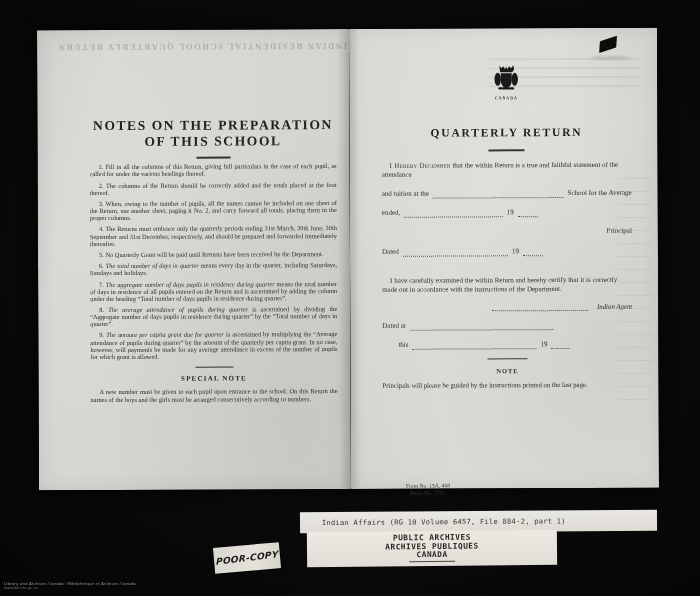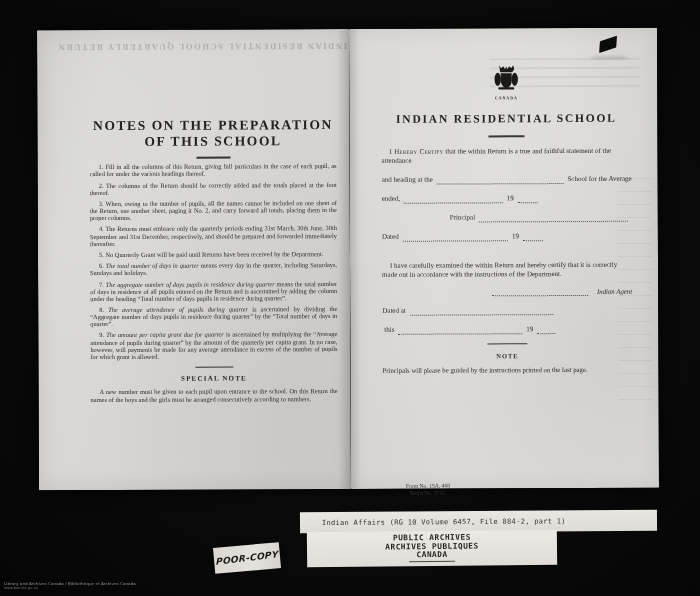--- a/index.html
+++ b/index.html
@@ -155,40 +155,41 @@
               <ellipse cx="5.5" cy="15" rx="3.2" ry="6.5"></ellipse>
               <ellipse cx="22.5" cy="15" rx="3.2" ry="6.5"></ellipse>
               <path d="M8.5 9 h11 v7 q0 6 -5.5 8.5 Q8.5 22 8.5 16 Z"></path>
               <rect x="6" y="23" width="16" height="2.2" rx="1"></rect>
             </g>
           </svg>
           <span class="crest-label">CANADA</span>
         </div>
 
         <h1 class="rp-title">
-          <span>INDIAN RESIDENTIAL SCHOOL</span><br>
+          <br>
+          <span>QUARTERLY RETURN</span>
         </h1>
         <div class="rp-rule"></div>
 
-        <p class="certify"><span class="smallcaps">I Hereby Certify</span><span> that the within Return is a true and faithful statement of the attendance</span></p>
+        <p class="certify"><span class="smallcaps">I Hereby December</span><span> that the within Return is a true and faithful statement of the attendance</span></p>
 
         <div class="frow">
-          <span>and heading at the</span>
+          <span>and tuition at the</span>
           <span class="dots"></span>
           <span>School for the Average</span>
         </div>
 
         <div class="frow" style="width:64%;justify-content:center;">
           <span>ended,</span>
           <span class="dots"></span>
           <span>19</span>
           <span class="dots fixed" style="width:20px;"></span>
         </div>
 
-        <div class="frow" style="margin-left:68px;">
+        <div class="frow" style="margin-left:116px;flex-direction:column;">
           <span>Principal</span>
           <span class="dots"></span>
         </div>
 
         <div class="frow" style="width:66%;font-family:Liberation Serif, serif;">
           <span>Dated</span>
           <span class="dots"></span>
           <span>19</span>
           <span class="dots fixed" style="width:20px;"></span>
         </div>
@@ -198,21 +199,21 @@
         <div class="frow" style="justify-content:flex-end;margin-top:8px;">
           <span class="dots fixed" style="width:96px;"></span>
           <span class="agent-label">Indian Agent</span>
         </div>
 
         <div class="frow" style="width:70%;justify-content:center;">
           <span>Dated at</span>
           <span class="dots"></span>
         </div>
 
-        <div class="frow" style="width:70%;margin-left:2px;">
+        <div class="frow" style="width:70%;margin-left:16px;">
           <span>this</span>
           <span class="dots"></span>
           <span>19</span>
           <span class="dots fixed" style="width:18px;"></span>
         </div>
 
         <div class="note-rule"></div>
         <h2 class="note-title">NOTE</h2>
         <p class="rp-note-text">Principals will please be guided by the instructions printed on the last page.</p>
 

